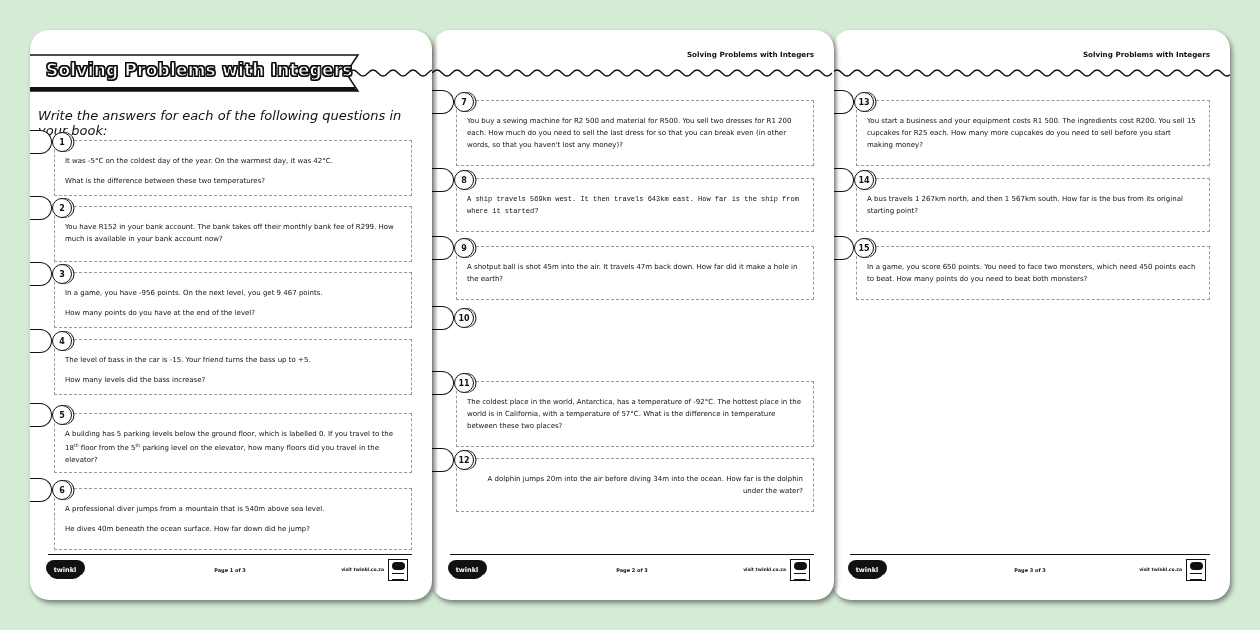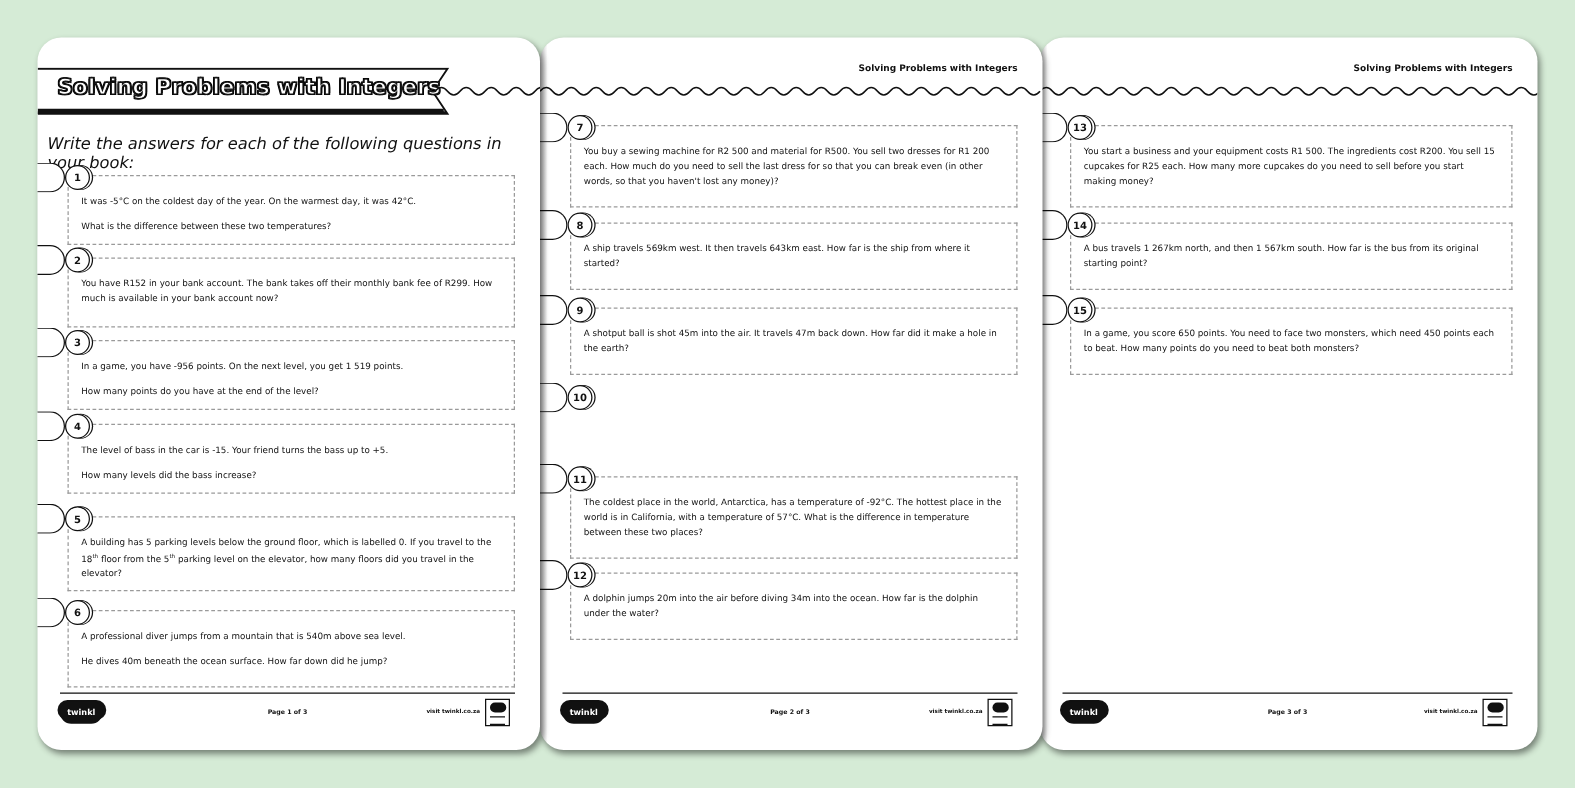--- a/index.html
+++ b/index.html
@@ -147,21 +147,21 @@
         <p>You have R152 in your bank account. The bank takes off their monthly bank fee of R299. How much is available in your bank account now?</p>
       </div>
     </div>
     <div class="q-tab"></div>
     <div class="q-num">2</div>
   </div>
 
   <div class="question" style="top:232px; height:62px;">
     <div class="q-box" style="height:56px;">
       <div class="q-text">
-        <p>In a game, you have -956 points. On the next level, you get 1 519 points.</p>
+        <p>In a game, you have -956 points. On the next level, you get 9 467 points.</p>
         <p>How many points do you have at the end of the level?</p>
       </div>
     </div>
     <div class="q-tab"></div>
     <div class="q-num">3</div>
   </div>
 
   <div class="question" style="top:299px; height:62px;">
     <div class="q-box" style="height:56px;">
       <div class="q-text">
@@ -212,21 +212,21 @@
     <div class="q-box" style="height:66px;">
       <div class="q-text">
           <p>You buy a sewing machine for R2 500 and material for R500. You sell two dresses for R1 200 each. How much do you need to sell the last dress for so that you can break even (in other words, so that you haven't lost any money)?</p>
         </div>
     </div>
     <div class="q-tab"></div>
     <div class="q-num">7</div>
   </div>
 
   <div class="question" style="top:138px; height:60px;">
-    <div class="q-box" style="height:54px;">
+    <div class="q-box" style="height:54px;font-family:Liberation Mono, monospace;">
       <div class="q-text">
           <p>A ship travels 569km west. It then travels 643km east. How far is the ship from where it started?</p>
         </div>
     </div>
     <div class="q-tab"></div>
     <div class="q-num">8</div>
   </div>
 
   <div class="question" style="top:206px; height:60px;">
     <div class="q-box" style="height:54px;">
@@ -247,21 +247,21 @@
     <div class="q-box" style="height:66px;">
       <div class="q-text">
           <p>The coldest place in the world, Antarctica, has a temperature of -92°C. The hottest place in the world is in California, with a temperature of 57°C. What is the difference in temperature between these two places?</p>
         </div>
     </div>
     <div class="q-tab"></div>
     <div class="q-num">11</div>
   </div>
 
   <div class="question" style="top:418px; height:60px;">
-    <div class="q-box" style="height:54px;">
+    <div class="q-box" style="height:54px;text-align:right;">
       <div class="q-text">
           <p>A dolphin jumps 20m into the air before diving 34m into the ocean. How far is the dolphin under the water?</p>
         </div>
     </div>
     <div class="q-tab"></div>
     <div class="q-num">12</div>
   </div>
 
   <div class="footer">
     <div class="logo">twinkl</div>

